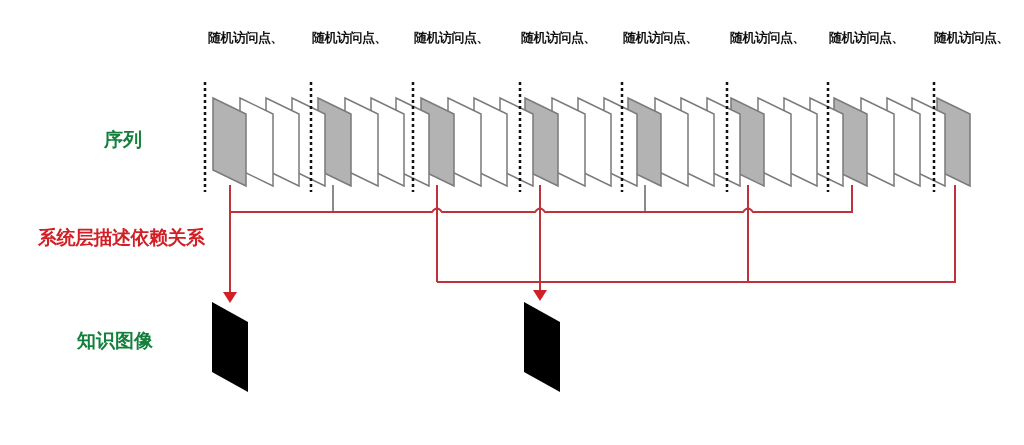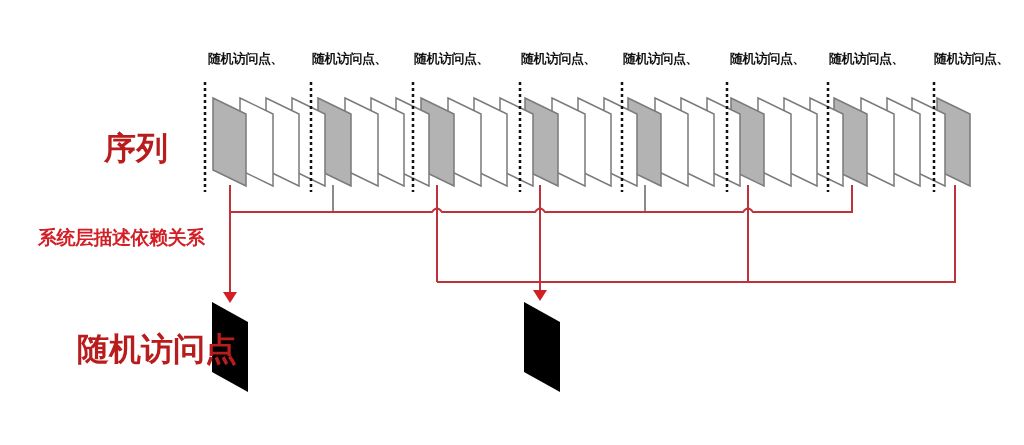--- a/index.html
+++ b/index.html
@@ -1,20 +1,20 @@
 <!DOCTYPE html>
 <html><head>
   <meta charset="utf-8">
   <style>
     html, body { margin: 0; padding: 0; background: #ffffff; }
     body { width: 1024px; height: 445px; position: relative; overflow: hidden;
            font-family: "DejaVu Sans", "Liberation Sans", sans-serif; }
     #diagram { position: absolute; left: 0; top: 0; }
-    .rap-label { position: absolute; top: 50px; font-size: 13px; color: #111; letter-spacing: -0.5px; white-space: nowrap; font-weight: bold; padding-left: 40px; }
-    .row-label { position: absolute; font-size: 32px; font-weight: bold; color: #b91c1c; white-space: nowrap; font-family: Liberation Mono, monospace; }
+    .rap-label { position: absolute; top: 29px; font-size: 13px; color: #111; letter-spacing: -0.5px; white-space: nowrap; font-weight: bold; padding-left: 40px; }
+    .row-label { position: absolute; font-size: 19px; font-weight: bold; color: #15803d; white-space: nowrap; font-family: Liberation Mono, monospace; }
     .dep-label { position: absolute; left: 38px; top: 225px; font-size: 19px; font-weight: bold; color: #d21f26; white-space: nowrap; letter-spacing: -0.5px; }
   </style>
 </head>
 <body>
 
 <svg id="diagram" width="1024" height="445" viewBox="0 0 1024 445">
   <g id="frames">
       <polygon points="937,98 970,114 970,186 937,170" fill="#b3b3b3" stroke="#7a7a7a" stroke-width="1.5"></polygon>
       <polygon points="912,98 945,114 945,186 912,170" fill="#ffffff" stroke="#7a7a7a" stroke-width="1.5"></polygon>
       <polygon points="887,98 920,114 920,186 887,170" fill="#ffffff" stroke="#7a7a7a" stroke-width="1.5"></polygon>
@@ -84,13 +84,13 @@
     <div class="rap-label" style="left: 374px;">随机访问点、</div>
     <div class="rap-label" style="left: 481px;">随机访问点、</div>
     <div class="rap-label" style="left: 583px;">随机访问点、</div>
     <div class="rap-label" style="left: 690px;">随机访问点、</div>
     <div class="rap-label" style="left: 789px;">随机访问点、</div>
     <div class="rap-label" style="left: 894px;">随机访问点、</div>
   </div>
 
 <div class="row-label" style="left:104px; top:127px;">序列</div>
 <div class="dep-label">系统层描述依赖关系</div>
-<div class="row-label" style="left:77px; top:328px;">随机访问点</div>
+<div class="row-label" style="left:77px; top:328px;">知识图像</div>
 
 </body></html>

